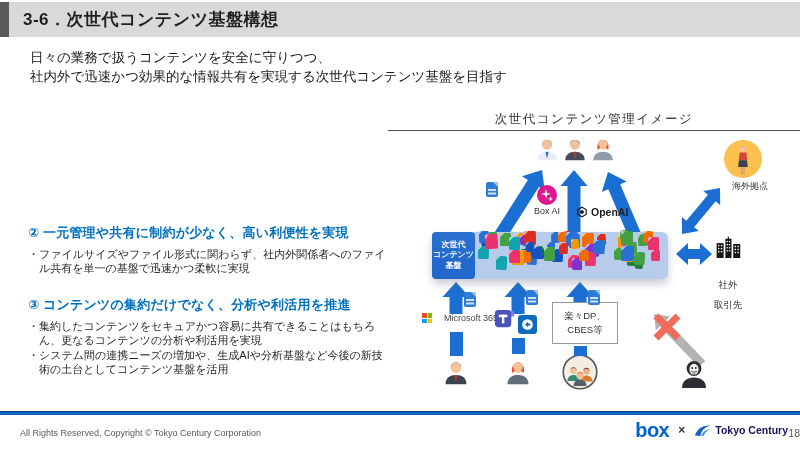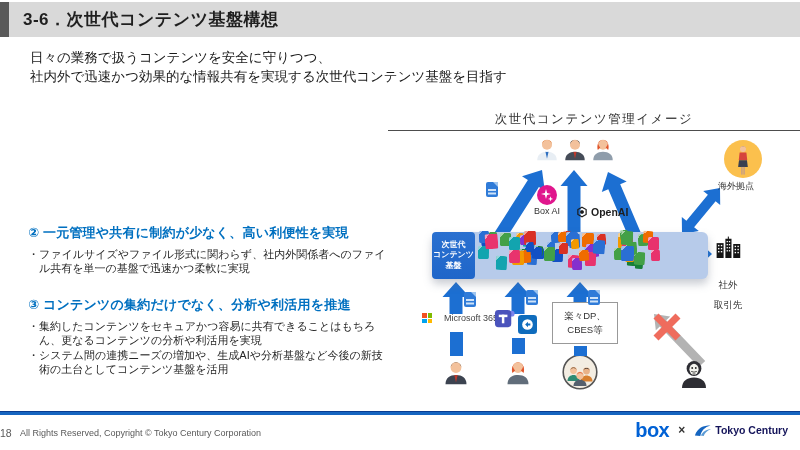--- a/index.html
+++ b/index.html
@@ -37,26 +37,26 @@
   .doc-icon::after{content:"";position:absolute;left:2px;top:7px;width:8px;height:1.5px;background:#cfe3f8;box-shadow:0 3.5px 0 #cfe3f8}
   .d1{left:98px;top:76px}.d2{left:76px;top:186px}.d3{left:138px;top:184px}.d4{left:200px;top:184px}
 
   .boxai{position:absolute;left:142px;top:79px;width:34px;text-align:center;z-index:6}
   .boxai svg{width:20px;height:20px;display:block;margin:0 auto}
   .boxai-label{font-size:9px;color:#333;margin-top:1px;white-space:nowrap}
   .openai{position:absolute;left:188px;top:100px;display:flex;align-items:center;gap:3px;z-index:6}
   .openai svg{width:12px;height:12px}
   .openai span{font-size:10.5px;font-weight:bold;color:#1d1d1d}
 
-  .overseas{position:absolute;left:330px;top:34px;width:50px;text-align:left}
+  .overseas{position:absolute;left:330px;top:34px;width:50px;text-align:right}
   .ov-circle{width:38px;height:38px;border-radius:50%;background:var(--overseas_yellow,#fbc04d);margin:0 auto;display:flex;align-items:flex-end;justify-content:center;overflow:hidden}
   .ov-circle svg{width:20px;height:34px}
   .ov-label{font-size:9px;color:#333;margin-top:2px;white-space:nowrap}
 
-  .band{position:absolute;left:44px;top:126px;width:276px;height:47px;background:var(--band_bg,#b7cbea);border-radius:6px;box-shadow:0 5px 9px rgba(100,110,130,.35);z-index:2}
+  .band{position:absolute;left:44px;top:126px;width:236px;height:47px;background:var(--band_bg,#b7cbea);border-radius:6px;box-shadow:0 5px 9px rgba(100,110,130,.35);z-index:2}
   #band-icons{position:absolute;inset:0}
   .mini-file{position:absolute;border-radius:1.5px;background-image:linear-gradient(135deg,rgba(255,255,255,.55) 0 18%,transparent 18%)}
   .platform-box{position:absolute;left:0;top:0;width:43px;height:47px;background:linear-gradient(180deg,#2a70d0,var(--platform_box,#1f66c9));border-radius:4px;color:#fff;font-size:8px;font-weight:bold;line-height:10.5px;display:flex;align-items:center;justify-content:center;text-align:center;white-space:pre-line}
 
   .partner{position:absolute;left:318px;top:130px;width:44px;text-align:center;z-index:3}
   .partner svg{width:28px;height:23px;display:block;margin:0 auto}
   .partner-label{font-size:9.5px;line-height:20px;color:#333;white-space:pre-line;margin-top:16px}
 
   .ms365{position:absolute;left:34px;top:207px;display:flex;align-items:center;gap:12px;z-index:4}
   .ms-grid{display:grid;grid-template-columns:4.5px 4.5px;grid-template-rows:4.5px 4.5px;gap:1px}
@@ -71,21 +71,21 @@
   .c2{left:124px;top:232px;width:13px;height:16px}
   .c3{left:186px;top:240px;width:13px;height:10px}
 
   .group-ic{position:absolute;left:174px;top:248px;width:36px;height:36px}
   .group-ic svg,.hacker svg{width:100%;height:100%}
   .hacker{position:absolute;left:290px;top:250px;width:32px;height:34px}
 
   
   .footer-line{position:absolute;left:0;top:411px;width:100%;height:4px;background:var(--footer_line,#1565c0);border-top:1px solid #0a3d91}
   .copyright{position:absolute;left:20px;top:428px;font-size:9px;color:#595959}
-  .page-num{position:absolute;left:0;top:427px;width:100%;text-align:left;font-size:10.5px;color:#595959}
+  .page-num{position:absolute;left:0;top:427px;width:100%;text-align:right;font-size:10.5px;color:#595959}
   .logos{position:absolute;right:12px;top:420px;display:flex;align-items:center;gap:9px}
   .box-logo{color:var(--box_logo_blue,#0061d5);font-weight:bold;font-size:20px;letter-spacing:-.5px;line-height:20px}
   .multiply{color:#333;font-size:12px;font-weight:bold}
   .tc-logo{display:flex;align-items:center;gap:3px}
   .tc-swoosh{width:18px;height:13px}
   .tc-text{font-size:10.5px;font-weight:bold;color:#14145a;white-space:nowrap}
 </style>
 </head>
 <body>
 

